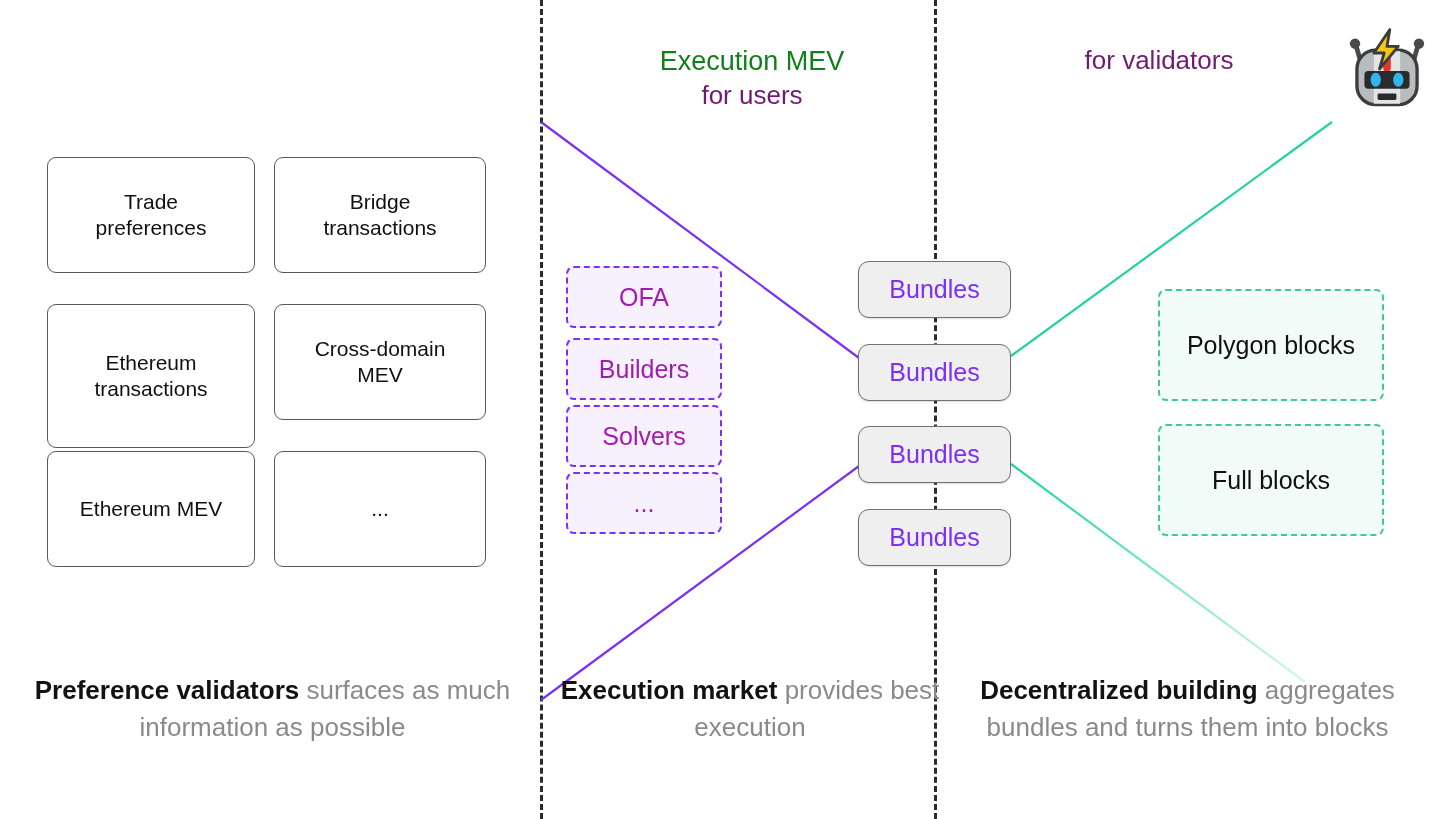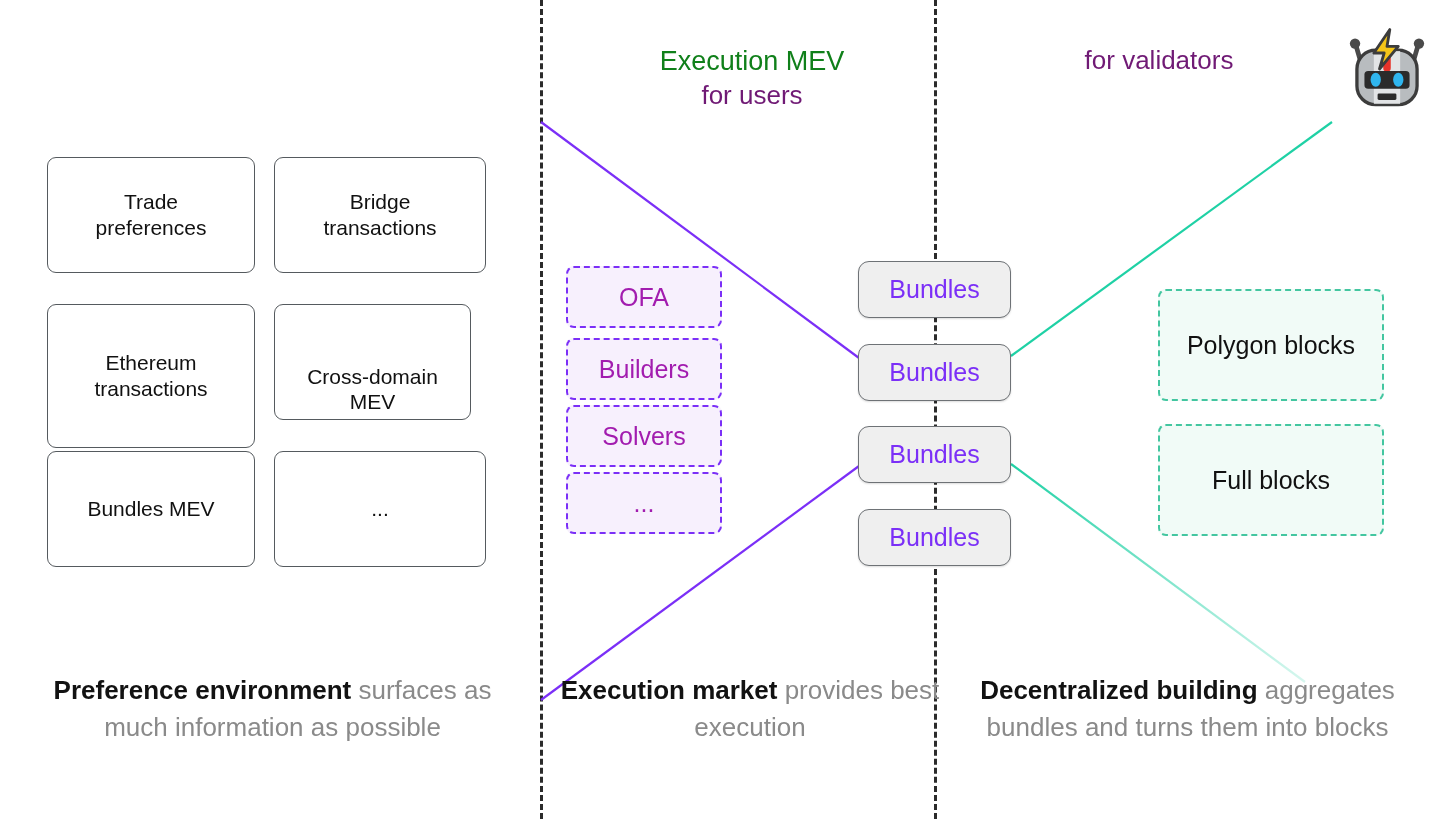--- a/index.html
+++ b/index.html
@@ -184,26 +184,26 @@
 preferences</span>
   </div>
   <div class="box pref-box" style="left:274px; top:157px; width:212px; height:116px;">
     <span style="white-space:pre-line;">Bridge
 transactions</span>
   </div>
   <div class="box pref-box" style="left:47px;  top:304px; width:208px; height:144px;">
     <span style="white-space:pre-line;">Ethereum
 transactions</span>
   </div>
-  <div class="box pref-box" style="left:274px; top:304px; width:197px; height:116px;align-items:flex-end;">
+  <div class="box pref-box" style="left:274px; top:304px; width:212px; height:116px;">
     <span style="white-space:pre-line;">Cross-domain
 MEV</span>
   </div>
   <div class="box pref-box" style="left:47px;  top:451px; width:208px; height:116px;">
-    <span style="white-space:pre-line;">Bundles MEV</span>
+    <span style="white-space:pre-line;">Ethereum MEV</span>
   </div>
   <div class="box pref-box" style="left:274px; top:451px; width:212px; height:116px;">
     <span style="white-space:pre-line;">...</span>
   </div>
 
   <div class="box exec-box" style="left:566px; top:266px; width:156px; height:62px;">
     <span>OFA</span>
   </div>
   <div class="box exec-box" style="left:566px; top:338px; width:156px; height:62px;">
     <span>Builders</span>
@@ -229,21 +229,21 @@
   </div>
 
   <div class="box block-box" style="left:1158px; top:289px; width:226px; height:112px;">
     <span>Polygon blocks</span>
   </div>
   <div class="box block-box" style="left:1158px; top:424px; width:226px; height:112px;">
     <span>Full blocks</span>
   </div>
 
   <div class="caption" style="left:30px; top:672px; width:485px;">
-    <span class="cap-strong">Preference environment</span><span> surfaces as much information as possible</span>
+    <span class="cap-strong">Preference validators</span><span> surfaces as much information as possible</span>
   </div>
 
   <div class="caption" style="left:560px; top:672px; width:380px;">
     <span class="cap-strong">Execution market</span><span> provides best execution</span>
   </div>
 
   <div class="caption" style="left:965px; top:672px; width:445px;">
     <span class="cap-strong">Decentralized building</span><span> aggregates bundles and turns them into blocks</span>
   </div>
 

